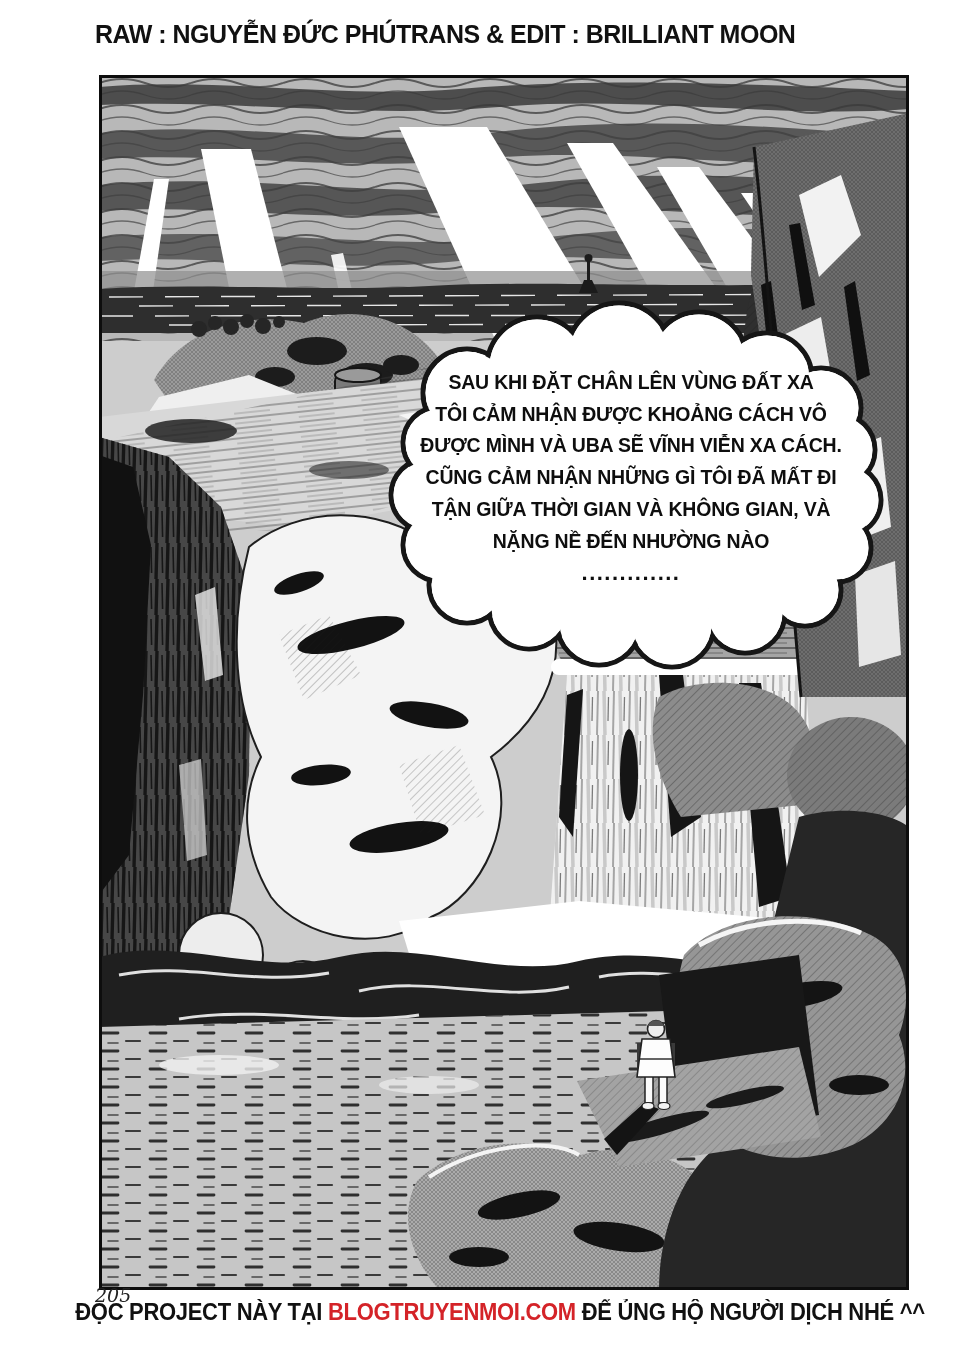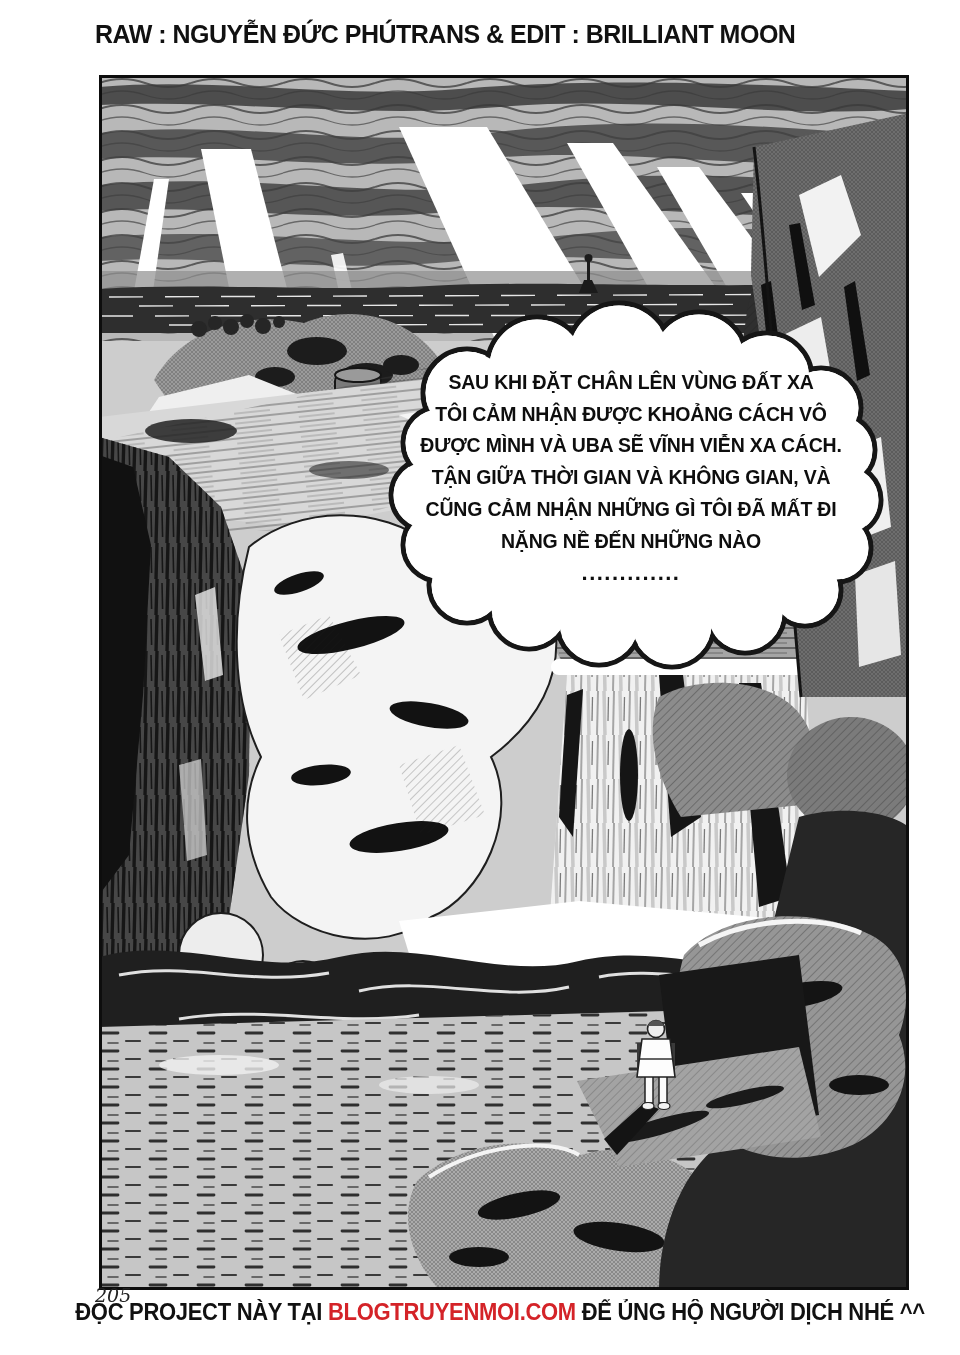--- a/index.html
+++ b/index.html
@@ -323,22 +323,22 @@
     </g>
   </g>
 
   <rect x="1.5" y="1.5" width="807" height="1212" fill="none" stroke="#0d0d0d" stroke-width="3"></rect>
 </svg>
 
   <div class="bubble-text">
     <div>SAU KHI ĐẶT CHÂN LÊN VÙNG ĐẤT XA</div>
     <div>TÔI CẢM NHẬN ĐƯỢC KHOẢNG CÁCH VÔ</div>
     <div>ĐƯỢC MÌNH VÀ UBA SẼ VĨNH VIỄN XA CÁCH.</div>
+    <div>CŨNG CẢM NHẬN NHỮNG GÌ TÔI ĐÃ MẤT ĐI</div>
     <div>TẬN GIỮA THỜI GIAN VÀ KHÔNG GIAN, VÀ</div>
-    <div>CŨNG CẢM NHẬN NHỮNG GÌ TÔI ĐÃ MẤT ĐI</div>
-    <div>NẶNG NỀ ĐẾN NHỮNG NÀO</div>
+    <div>NẶNG NỀ ĐẾN NHƯỜNG NÀO</div>
     <span class="dots">.............</span>
   </div>
 </div>
 
 <div class="pageno">205</div>
 
 <div class="footnote"><span>ĐỌC PROJECT NÀY TẠI </span><span class="site">BLOGTRUYENMOI.COM</span><span> ĐỂ ỦNG HỘ NGƯỜI DỊCH NHÉ ^^</span></div>
 
 </body></html>

